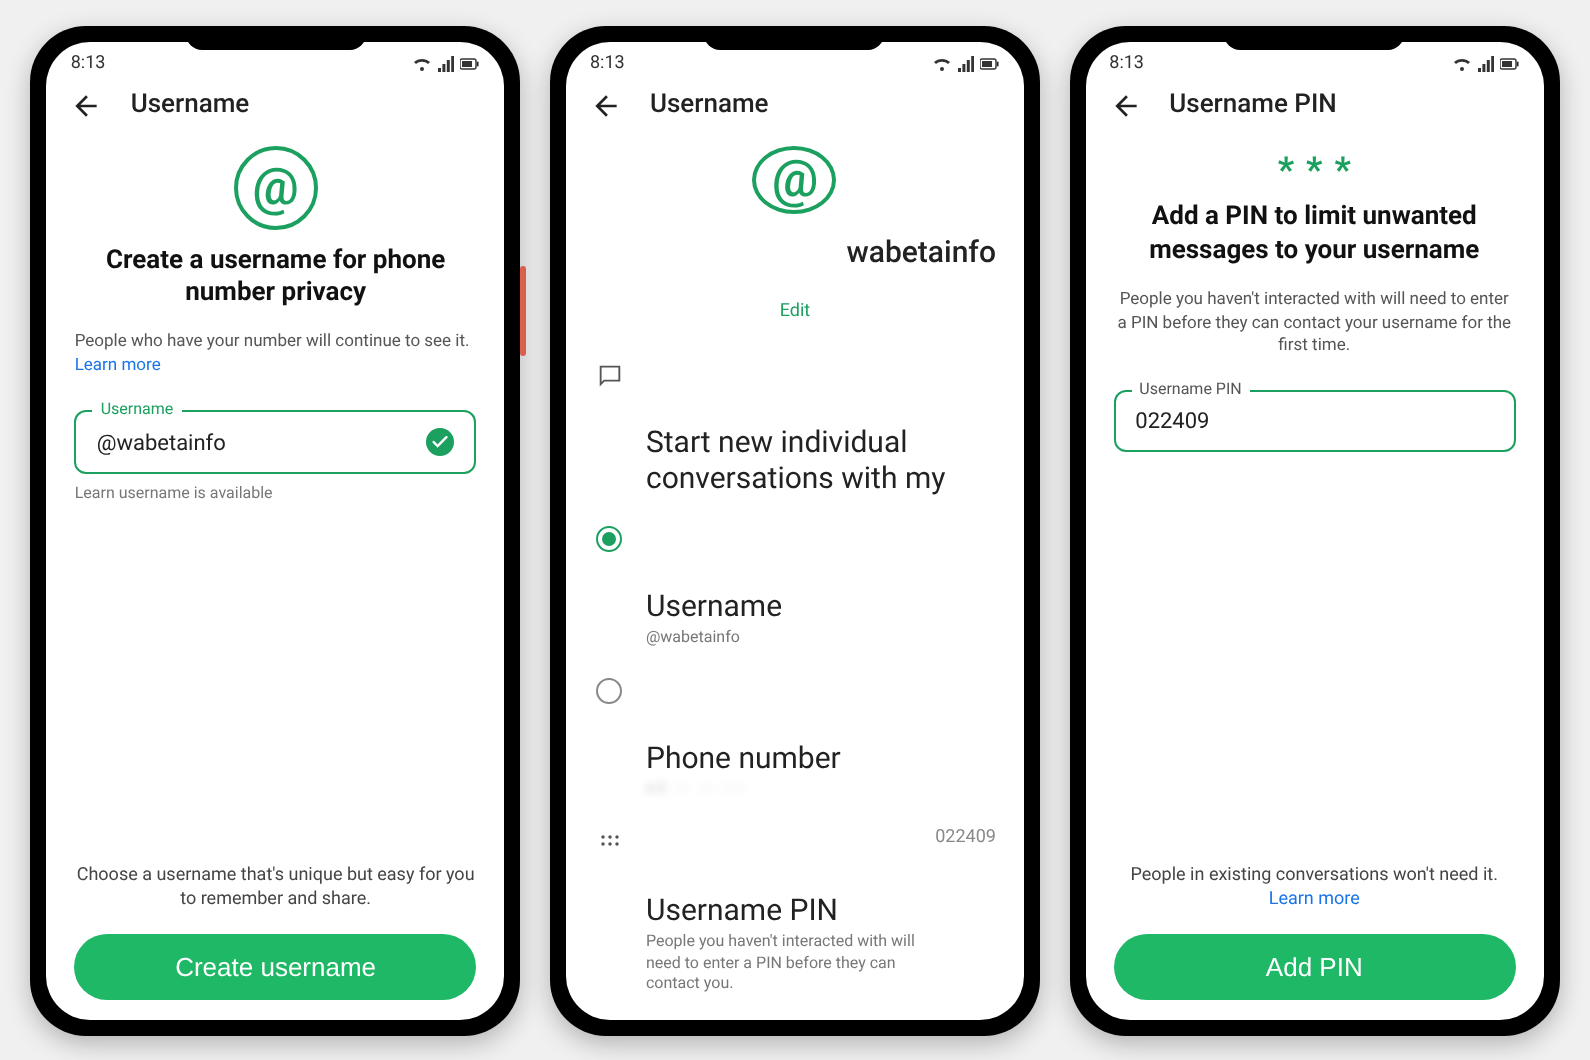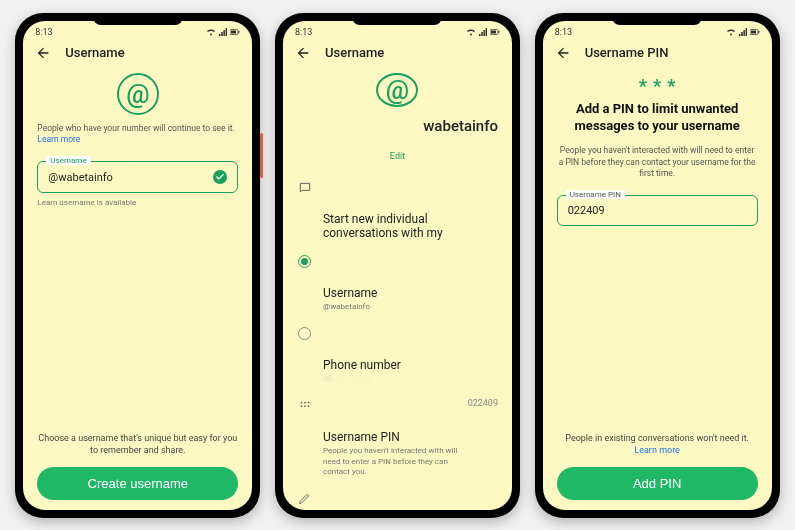--- a/index.html
+++ b/index.html
@@ -35,21 +35,21 @@
   .phone.p1::after {
     content: "";
     position: absolute;
     right: -3px;
     top: 120px;
     width: 3px; height: 45px;
     background: #d9614c;
     border-radius: 2px;
   }
   .screen {
-    background: #fef9c3;
+    background: #ffffff;
     width: 100%;
     height: 100%;
     border-radius: 22px;
     overflow: hidden;
     display: flex;
     flex-direction: column;
     position: relative;
   }
   .statusbar {
     display: flex;
@@ -172,21 +172,21 @@
     padding: 7px 0;
   }
   .section-row .icon-col {
     width:16px;
     display:flex;
     justify-content:center;
     padding-top:1px;
     color:#555;
   }
   .section-row .text-col { flex:1; }
-  .row-title { font-size: 12px; color:#222;margin-top:32px; }
+  .row-title { font-size: 15px; color:#222;margin-top:32px; }
   .row-sub { font-size: 8px; color:#777; margin-top:2px; line-height:1.3; }
   .row-right { font-size:9px; color:#888; }
   .radio {
     width:13px; height:13px;
     border:1.5px solid #888;
     border-radius:50%;
     display:flex; align-items:center; justify-content:center;
   }
   .radio.checked { border-color:#1ba05f; }
   .radio.checked::after {
@@ -248,20 +248,21 @@
       </div>
     </div>
     <div class="appbar">
       <svg class="back-icon" viewBox="0 0 24 24">
           <path d="M20 11H7.8l5.6-5.6L12 4l-8 8 8 8 1.4-1.4L7.8 13H20z" fill="#222"></path>
         </svg>
       <span class="title">Username</span>
     </div>
     <div class="content">
       <div class="at-circle">@</div>
+      <div class="heading">Create a username for phone number privacy</div>
       <div class="subtext">
         <span>People who have your number will continue to see it.</span>
         <br>
         <span class="link">Learn more</span>
       </div>
       <div class="field-wrap">
         <span class="field-label">Username</span>
         <span class="field-value">@wabetainfo</span>
         <span class="check-circle">
           <svg width="8" height="8" viewBox="0 0 10 10">

